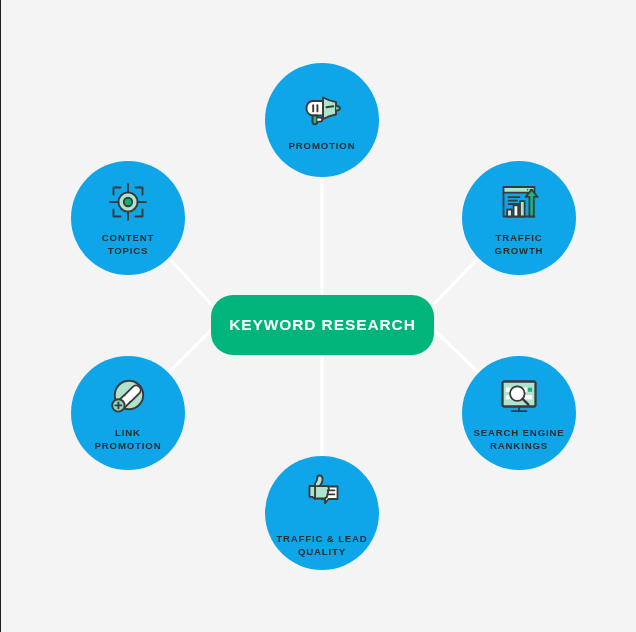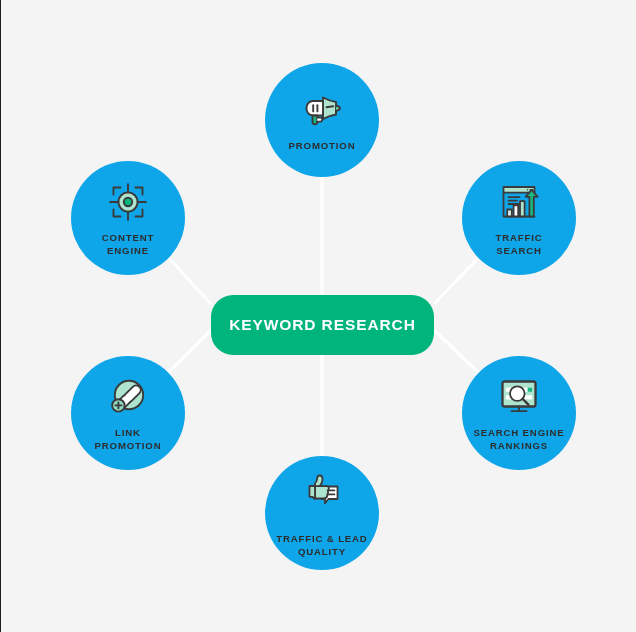--- a/index.html
+++ b/index.html
@@ -149,21 +149,21 @@
           <polyline points="37.5,30.5 37.5,37.5 30.5,37.5"></polyline>
           <polyline points="15.5,37.5 8.5,37.5 8.5,30.5"></polyline>
           <line x1="23" y1="5.2" x2="23" y2="13.4"></line>
           <line x1="23" y1="32.6" x2="23" y2="40.8"></line>
           <line x1="5.2" y1="23" x2="13.4" y2="23"></line>
           <line x1="32.6" y1="23" x2="40.8" y2="23"></line>
         </g>
       </svg>
     </span>
     <span class="node-label">CONTENT
-ENGINE</span>
+TOPICS</span>
   </div>
 
   <div class="node" id="node-traffic-growth">
     <span class="node-icon">
       <svg width="46" height="46" viewBox="0 0 46 46">
         <g fill="none" stroke="#3a3a3a" stroke-width="1.8" stroke-linejoin="round" stroke-linecap="round">
           <rect x="7.5" y="8" width="31" height="5.6" fill="#aee3ce"></rect>
           <polyline points="7.5,13.6 7.5,37.5 38.5,37.5"></polyline>
           <circle cx="31.5" cy="10.8" r="0.75" fill="#3a3a3a" stroke="none"></circle>
           <circle cx="34.2" cy="10.8" r="0.75" fill="#3a3a3a" stroke="none"></circle>
@@ -172,21 +172,21 @@
           <line x1="12.5" y1="21.6" x2="21" y2="21.6"></line>
           <line x1="12.5" y1="25" x2="22.5" y2="25"></line>
           <rect x="11.2" y="30.5" width="4.6" height="7" fill="#dff1e8"></rect>
           <rect x="17.6" y="26.3" width="4.6" height="11.2" fill="#ffffff"></rect>
           <rect x="24" y="22.2" width="4.6" height="15.3" fill="#aee3ce"></rect>
           <path d="M33.4 37.5 L33.4 17.8 L29.6 17.8 L35.6 10.6 L41.6 17.8 L37.8 17.8 L37.8 37.5 Z" fill="#19b67f"></path>
         </g>
       </svg>
     </span>
     <span class="node-label">TRAFFIC
-SEARCH</span>
+GROWTH</span>
   </div>
 
   <div class="node" id="node-link-building">
     <span class="node-icon">
       <svg width="46" height="46" viewBox="0 0 46 46">
         <g fill="none" stroke="#3a3a3a" stroke-width="1.9" stroke-linejoin="round" stroke-linecap="round">
           <circle cx="24" cy="21" r="14.2" fill="#aee3ce"></circle>
           <path d="M27.8 12.8 L20.2 20.4 C18.4 22.2 18.4 25.1 20.2 26.9 C22 28.7 24.9 28.7 26.7 26.9 L34.3 19.3 C36.1 17.5 36.1 14.6 34.3 12.8 C32.5 11 29.6 11 27.8 12.8 Z" fill="#ffffff"></path>
           <path d="M18.6 21.6 L12.9 27.3 C11.1 29.1 11.1 32 12.9 33.8 C14.7 35.6 17.6 35.6 19.4 33.8 L25.1 28.1" fill="#ffffff"></path>
           <circle cx="13.4" cy="31.4" r="6.2" fill="#8fd9bd" stroke="#3a3a3a"></circle>

